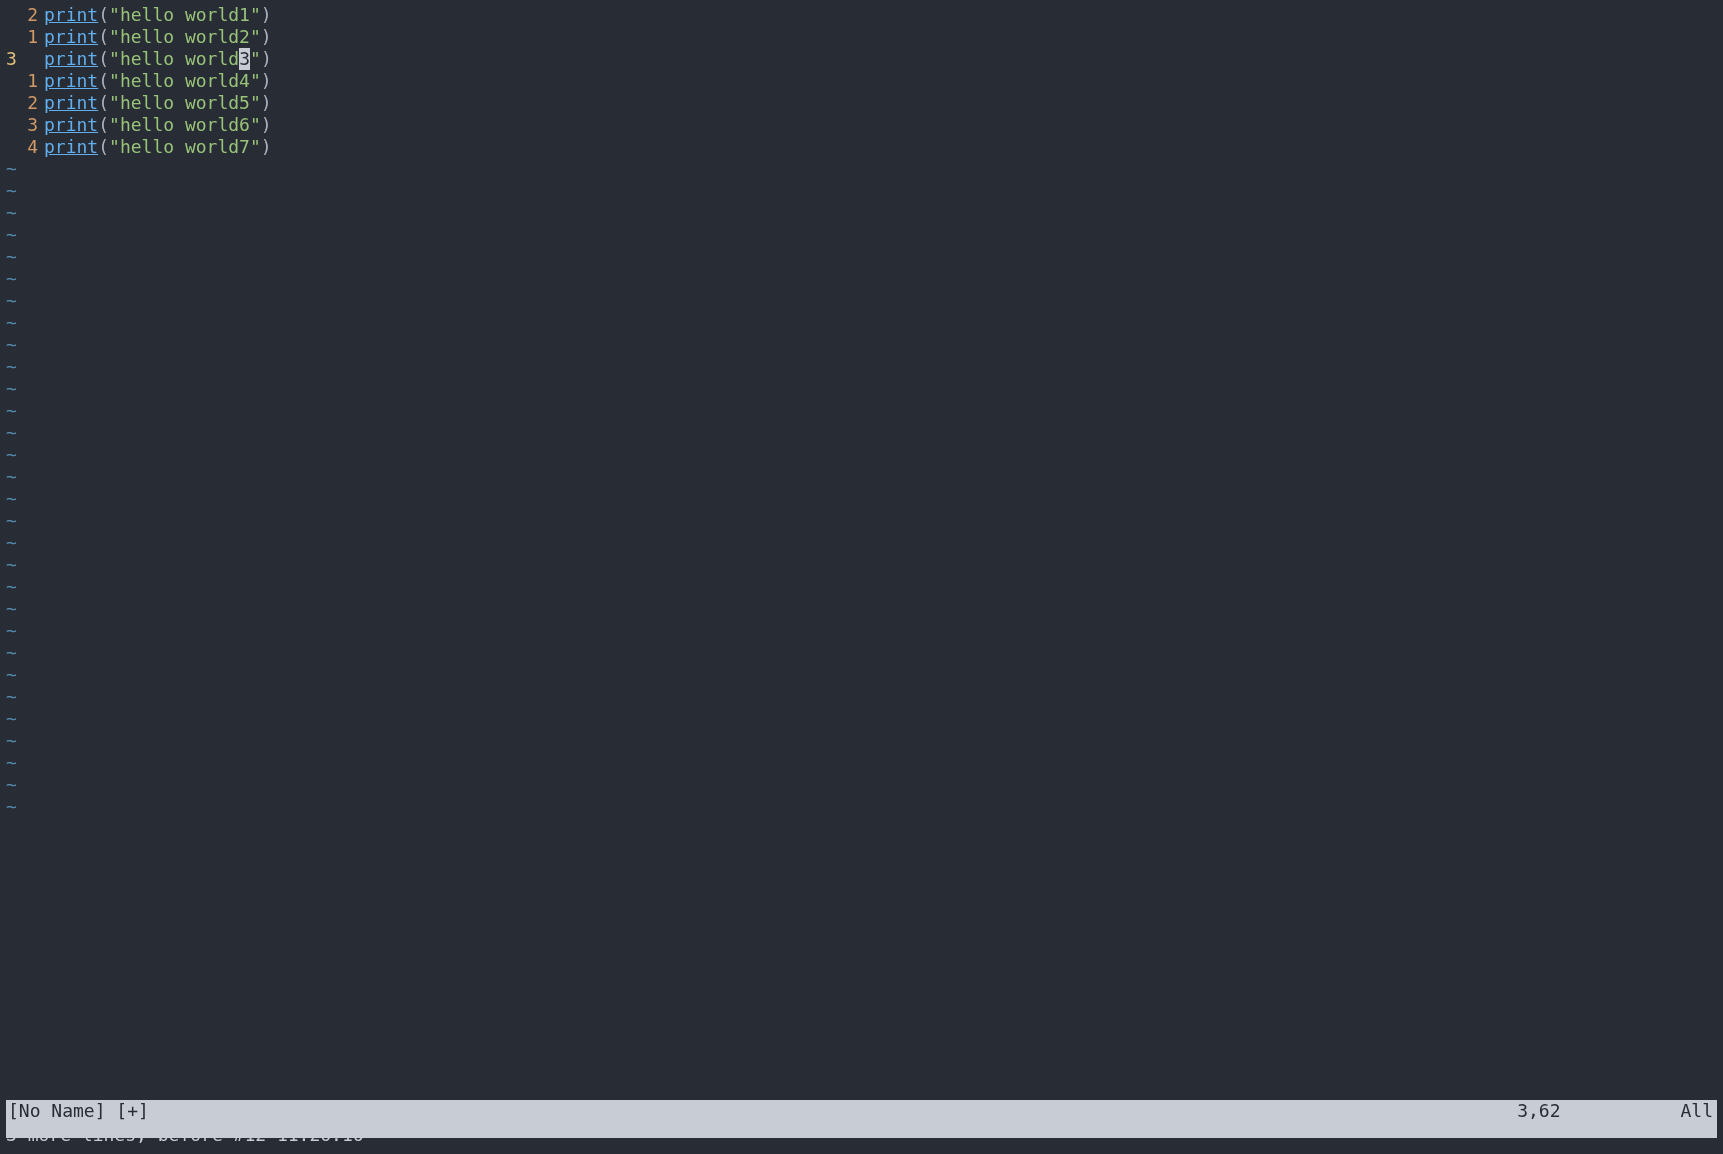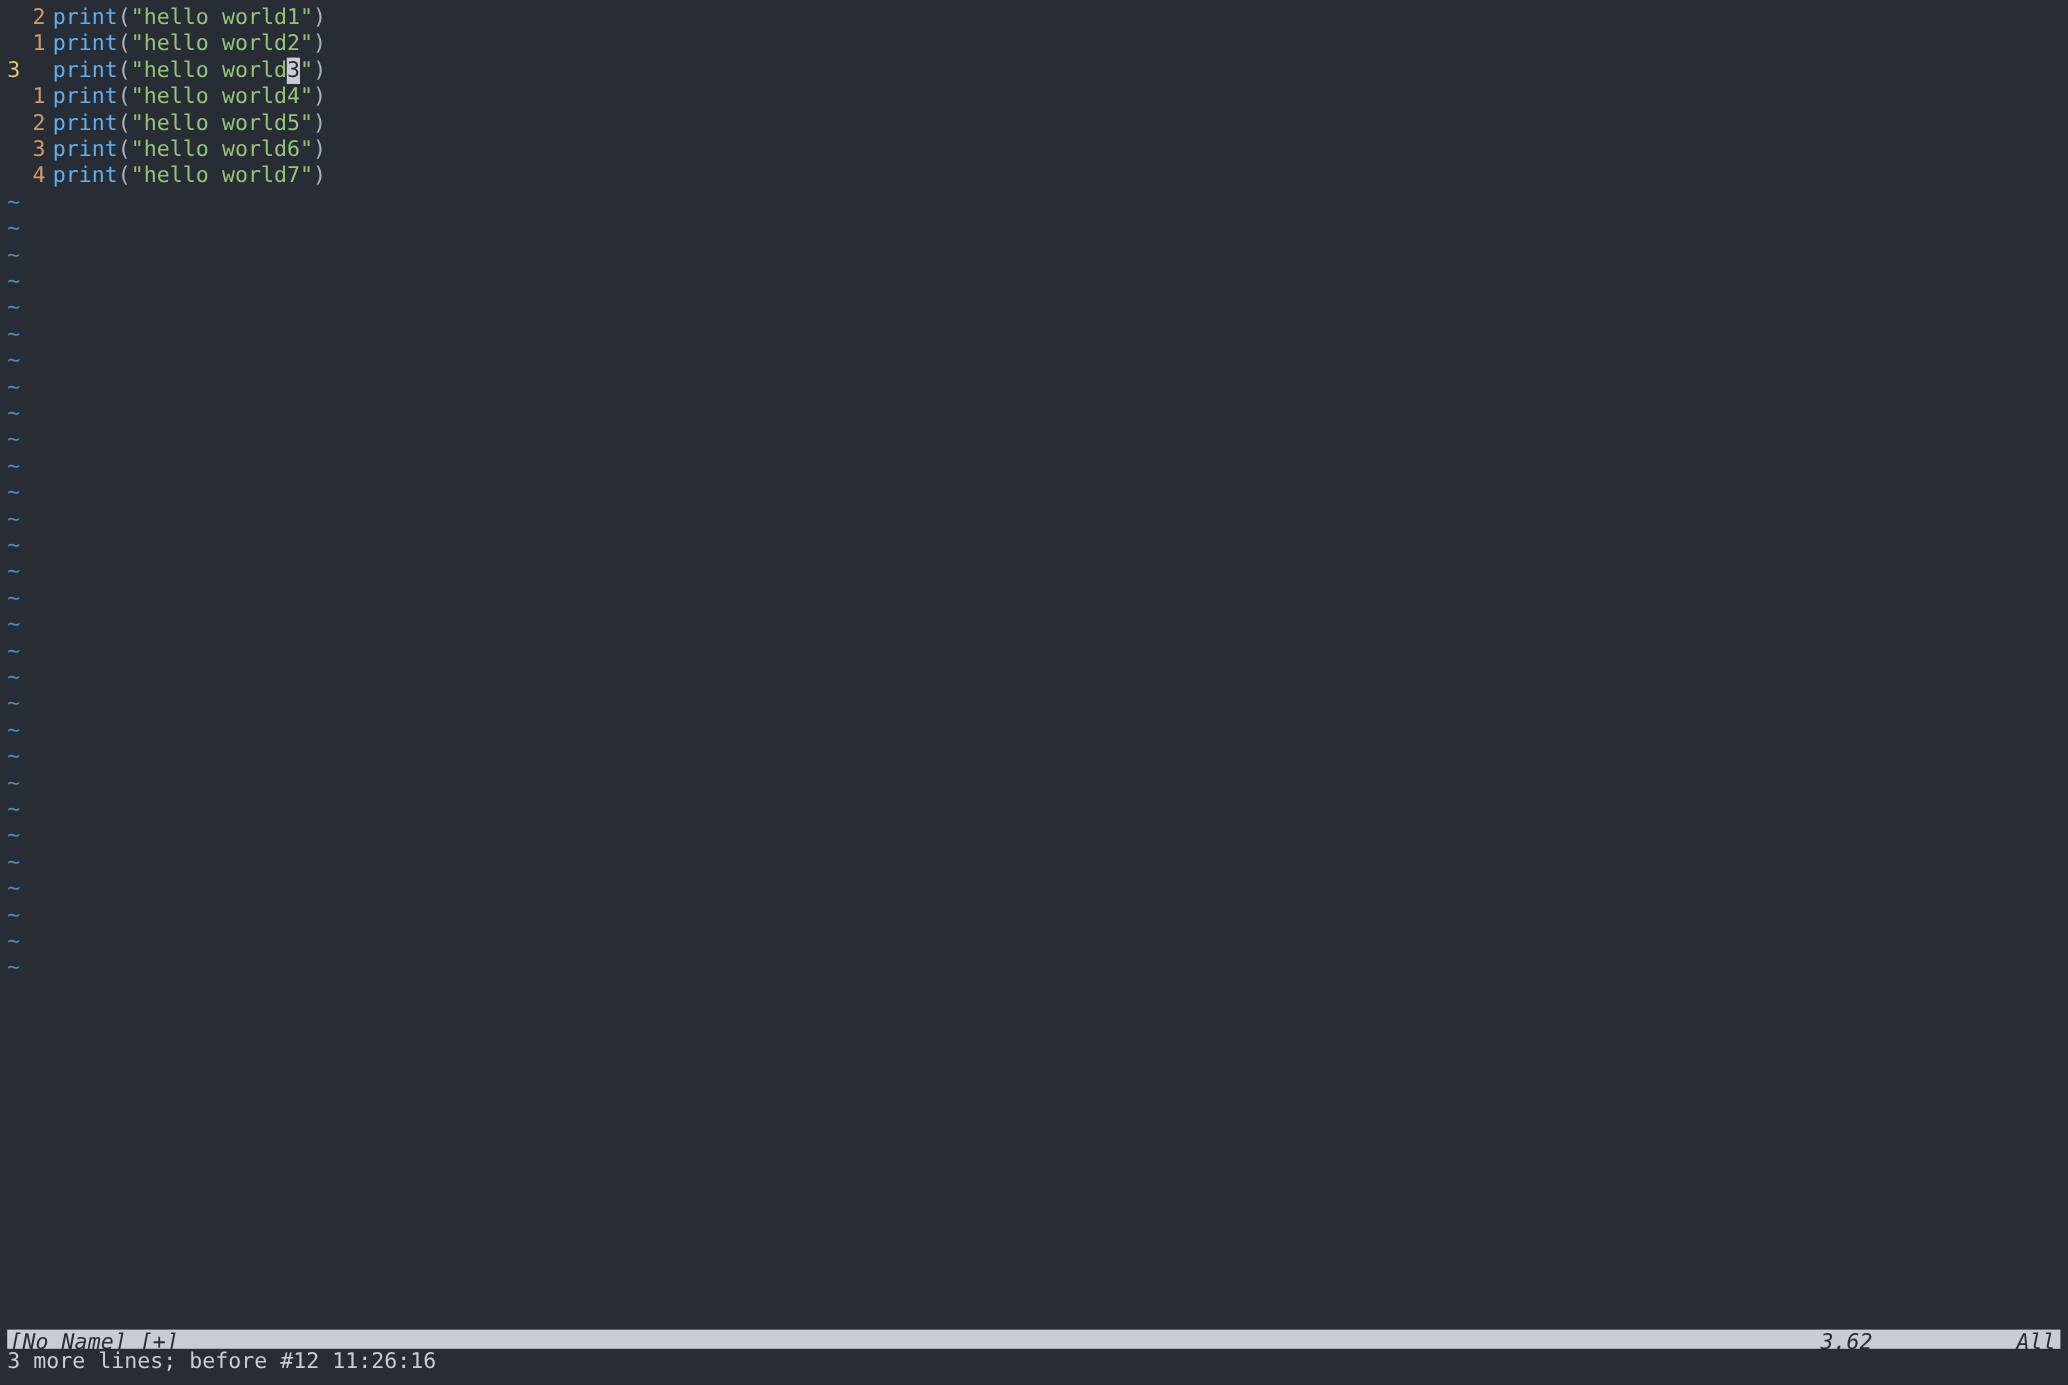--- a/index.html
+++ b/index.html
@@ -24,42 +24,41 @@
     }
     .gutter {
       width: 44px;
       text-align: right;
       padding-right: 6px;
       flex: 0 0 auto;
     }
     .gutter.rel { color: #d19a66; }
     .gutter.cur { color: #e5c07b; text-align: left; padding-left: 6px; padding-right: 0; }
     .code { flex: 1 1 auto; }
-    .func { color: #61afef; }
+    .func { color: #61afef; text-decoration: underline; }
     .paren { color: #abb2bf; }
     .str { color: #98c379; }
     .tilde-line .gutter { color: #5f89b7; text-align: left; padding-left:6px; width:44px;}
     .tilde-line { color:#5f89b7; }
     .cursor-block {
       display:inline-block;
       background:#c8ccd4;
       color:#282c34;
       width: 11px;
       text-align:center;
     }
     #statusbar {
       position:absolute;
       left:6px; right:6px;
-      bottom: 30px;
-      height:16px;
+      bottom: 16px;
+      height:38px;
       background:#c8ccd4;
       color:#282c34;
       display:flex;
       font-weight:500;
-      font-style:italic;
     }
     #statusbar .left { flex:0 0 auto; padding-left:2px;}
     #statusbar .spacer { flex:1 1 auto; }
     #statusbar .pos { flex:0 0 auto; padding-right: 120px;}
     #statusbar .pct { flex:0 0 auto; padding-right:4px;}
     #cmdline {
       position:absolute;
       left:6px; right:6px; bottom:8px;
       height:22px;
       color:#c8ccd4;

